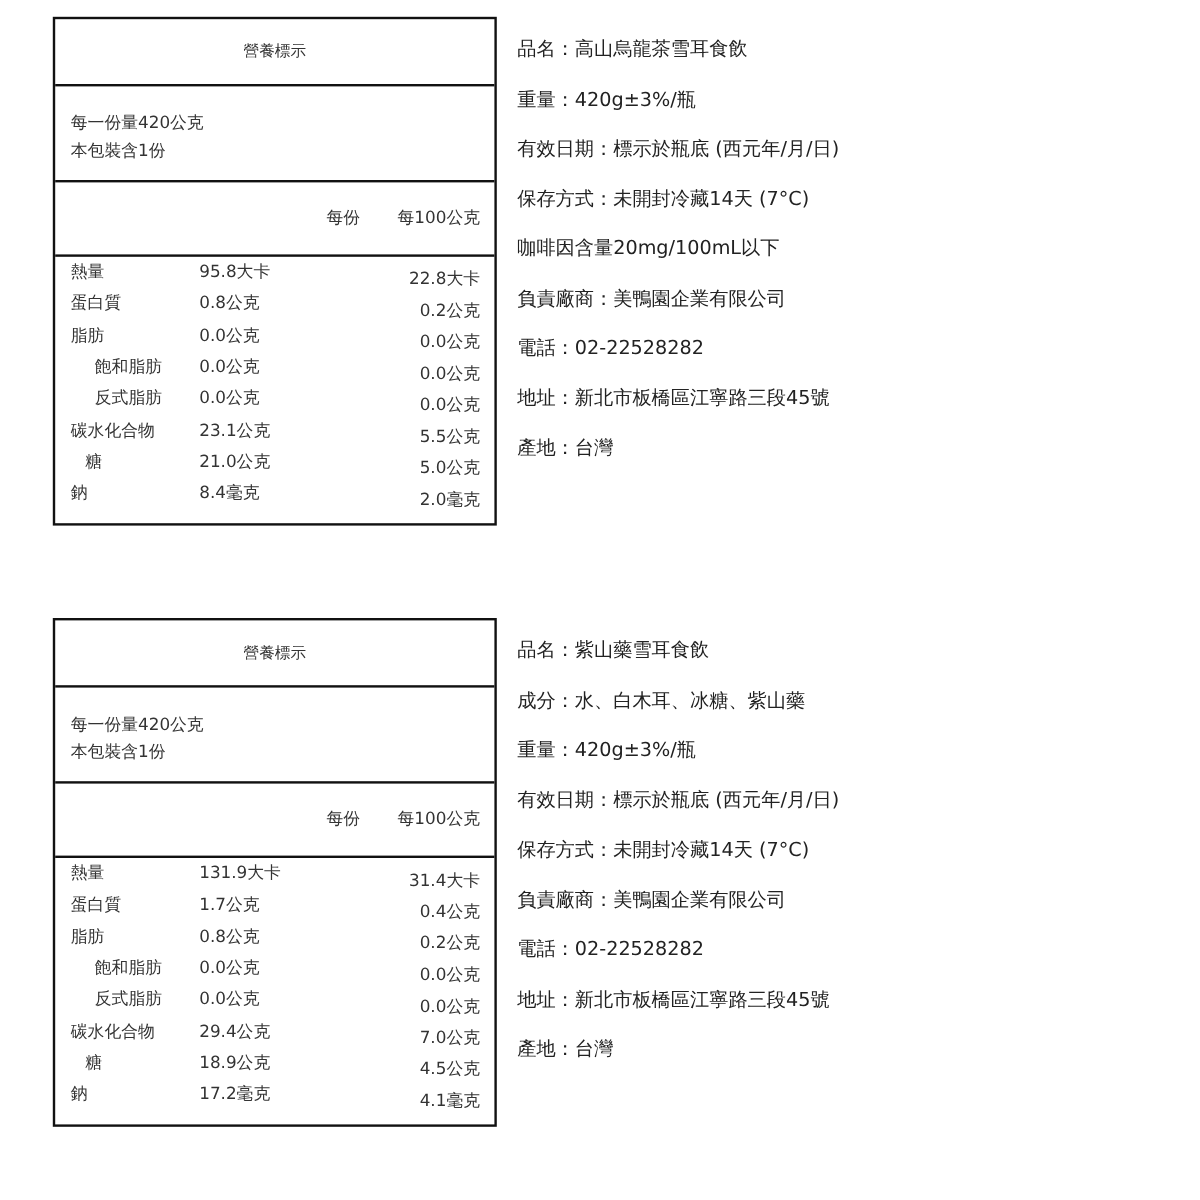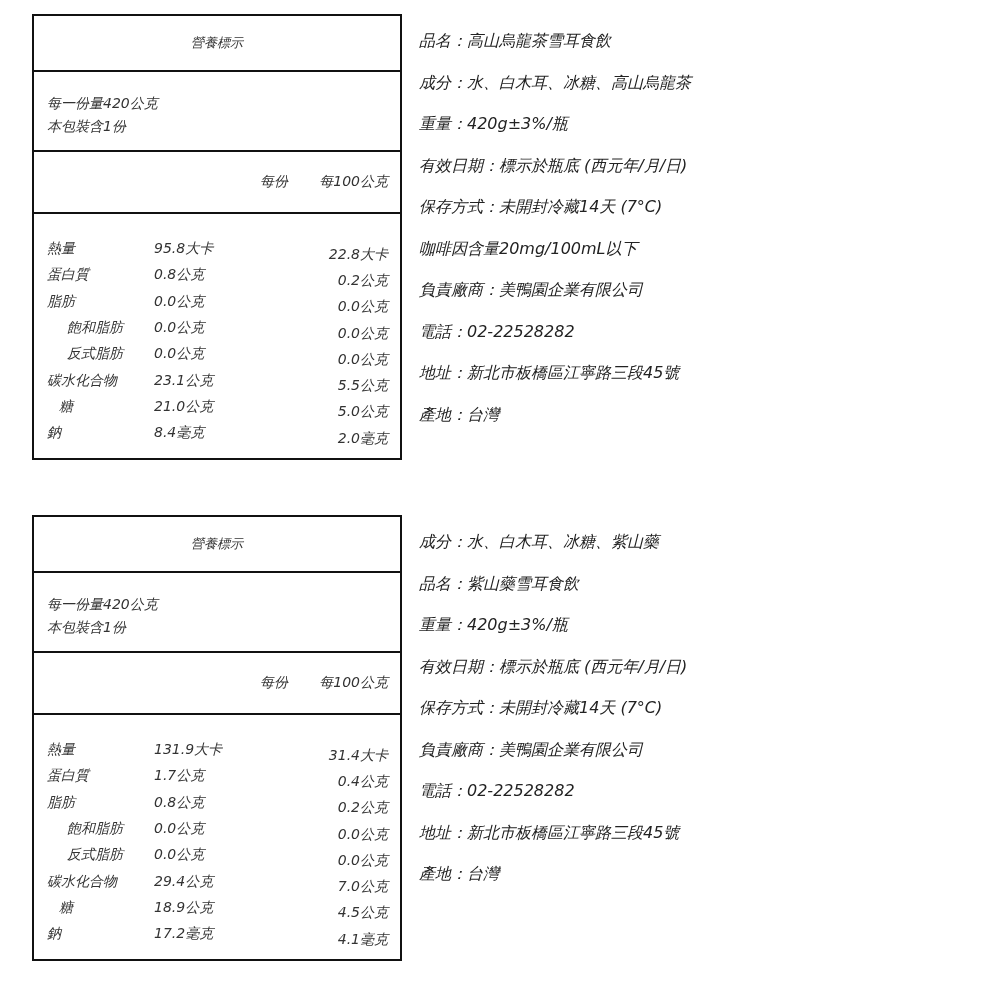--- a/index.html
+++ b/index.html
@@ -1,28 +1,28 @@
 <!DOCTYPE html>
 <html><head>
 <meta charset="utf-8">
 <style>
   html, body { margin: 0; padding: 0; background: #ffffff; }
   body { width: 1000px; height: 1000px; position: relative; overflow: hidden;
          font-family: "DejaVu Sans", "Liberation Sans", sans-serif; color: #222; }
-  .panel { position: absolute; left: 4px; width: 872px; height: 490px; font-style: italic; }
+  .panel { position: absolute; left: 16px; width: 872px; height: 490px; }
   .nt { position: absolute; left: 28px; width: 366px; border: 2px solid #111; box-sizing: content-box; }
   .nt .sec { border-bottom: 2px solid #111; position: relative; }
   .nt .sec:last-child { border-bottom: none; }
   .nt .title { height: 54px; display: flex; align-items: center; justify-content: center; font-size: 13px; color: #333; }
   .nt .serving { height: 80px; padding: 20px 0 0 13px; box-sizing: border-box; font-size: 14px; line-height: 23px; color: #333; }
   .nt .colhead { height: 60px; display: flex; align-items: center; justify-content: flex-end; font-size: 14px; color: #333; }
   .nt .colhead span { display: inline-block; text-align: right; }
   .nt .colhead .c1 { width: 80px; }
   .nt .colhead .c2 { width: 100px; margin-right: 12px; }
-  .nt .rows { padding: 22px 0 12px 0; }
+  .nt .rows { padding: 0 0 12px 0; }
   .nt .row { display: flex; height: 26.3px; align-items: center; font-size: 14px; color: #333; }
   .nt .row .lbl { width: 120px; padding-left: 13px; box-sizing: border-box; }
   .nt .row .lbl.ind1 { padding-left: 33px; }
   .nt .row .lbl.ind2 { padding-left: 25px; }
   .nt .row .v1 { width: 116px; text-align: left; }
   .nt .row .v2 { width: 118px; text-align: right; margin-top: 11px; }
   .info { position: absolute; left: 415px; font-size: 16px; color: #222; }
   .info .line { height: 41.5px; display: flex; align-items: center; white-space: nowrap; }
 </style>
 </head>
@@ -77,21 +77,20 @@
         </div>
       <div class="row">
           <span class="lbl">鈉</span>
           <span class="v1">8.4毫克</span>
           <span class="v2">2.0毫克</span>
         </div>
     </div>
   </div>
   <div class="info" style="top:21px;">
     <div class="line">品名：高山烏龍茶雪耳食飲</div>
-    <div class="line">成分：水、白木耳、冰糖、高山烏龍茶</div>
     <div class="line">重量：420g±3%/瓶</div>
     <div class="line">有效日期：標示於瓶底 (西元年/月/日)</div>
     <div class="line">保存方式：未開封冷藏14天 (7°C)</div>
     <div class="line">咖啡因含量20mg/100mL以下</div>
     <div class="line">負責廠商：美鴨園企業有限公司</div>
     <div class="line">電話：02-22528282</div>
     <div class="line">地址：新北市板橋區江寧路三段45號</div>
     <div class="line">產地：台灣</div>
   </div>
 </div>
@@ -144,22 +143,22 @@
           <span class="v2">4.5公克</span>
         </div>
       <div class="row">
           <span class="lbl">鈉</span>
           <span class="v1">17.2毫克</span>
           <span class="v2">4.1毫克</span>
         </div>
     </div>
   </div>
   <div class="info" style="top:21px;">
+    <div class="line">品名：紫山藥雪耳食飲</div>
     <div class="line">成分：水、白木耳、冰糖、紫山藥</div>
-    <div class="line">品名：紫山藥雪耳食飲</div>
     <div class="line">重量：420g±3%/瓶</div>
     <div class="line">有效日期：標示於瓶底 (西元年/月/日)</div>
     <div class="line">保存方式：未開封冷藏14天 (7°C)</div>
     <div class="line">負責廠商：美鴨園企業有限公司</div>
     <div class="line">電話：02-22528282</div>
     <div class="line">地址：新北市板橋區江寧路三段45號</div>
     <div class="line">產地：台灣</div>
   </div>
 </div>
 

